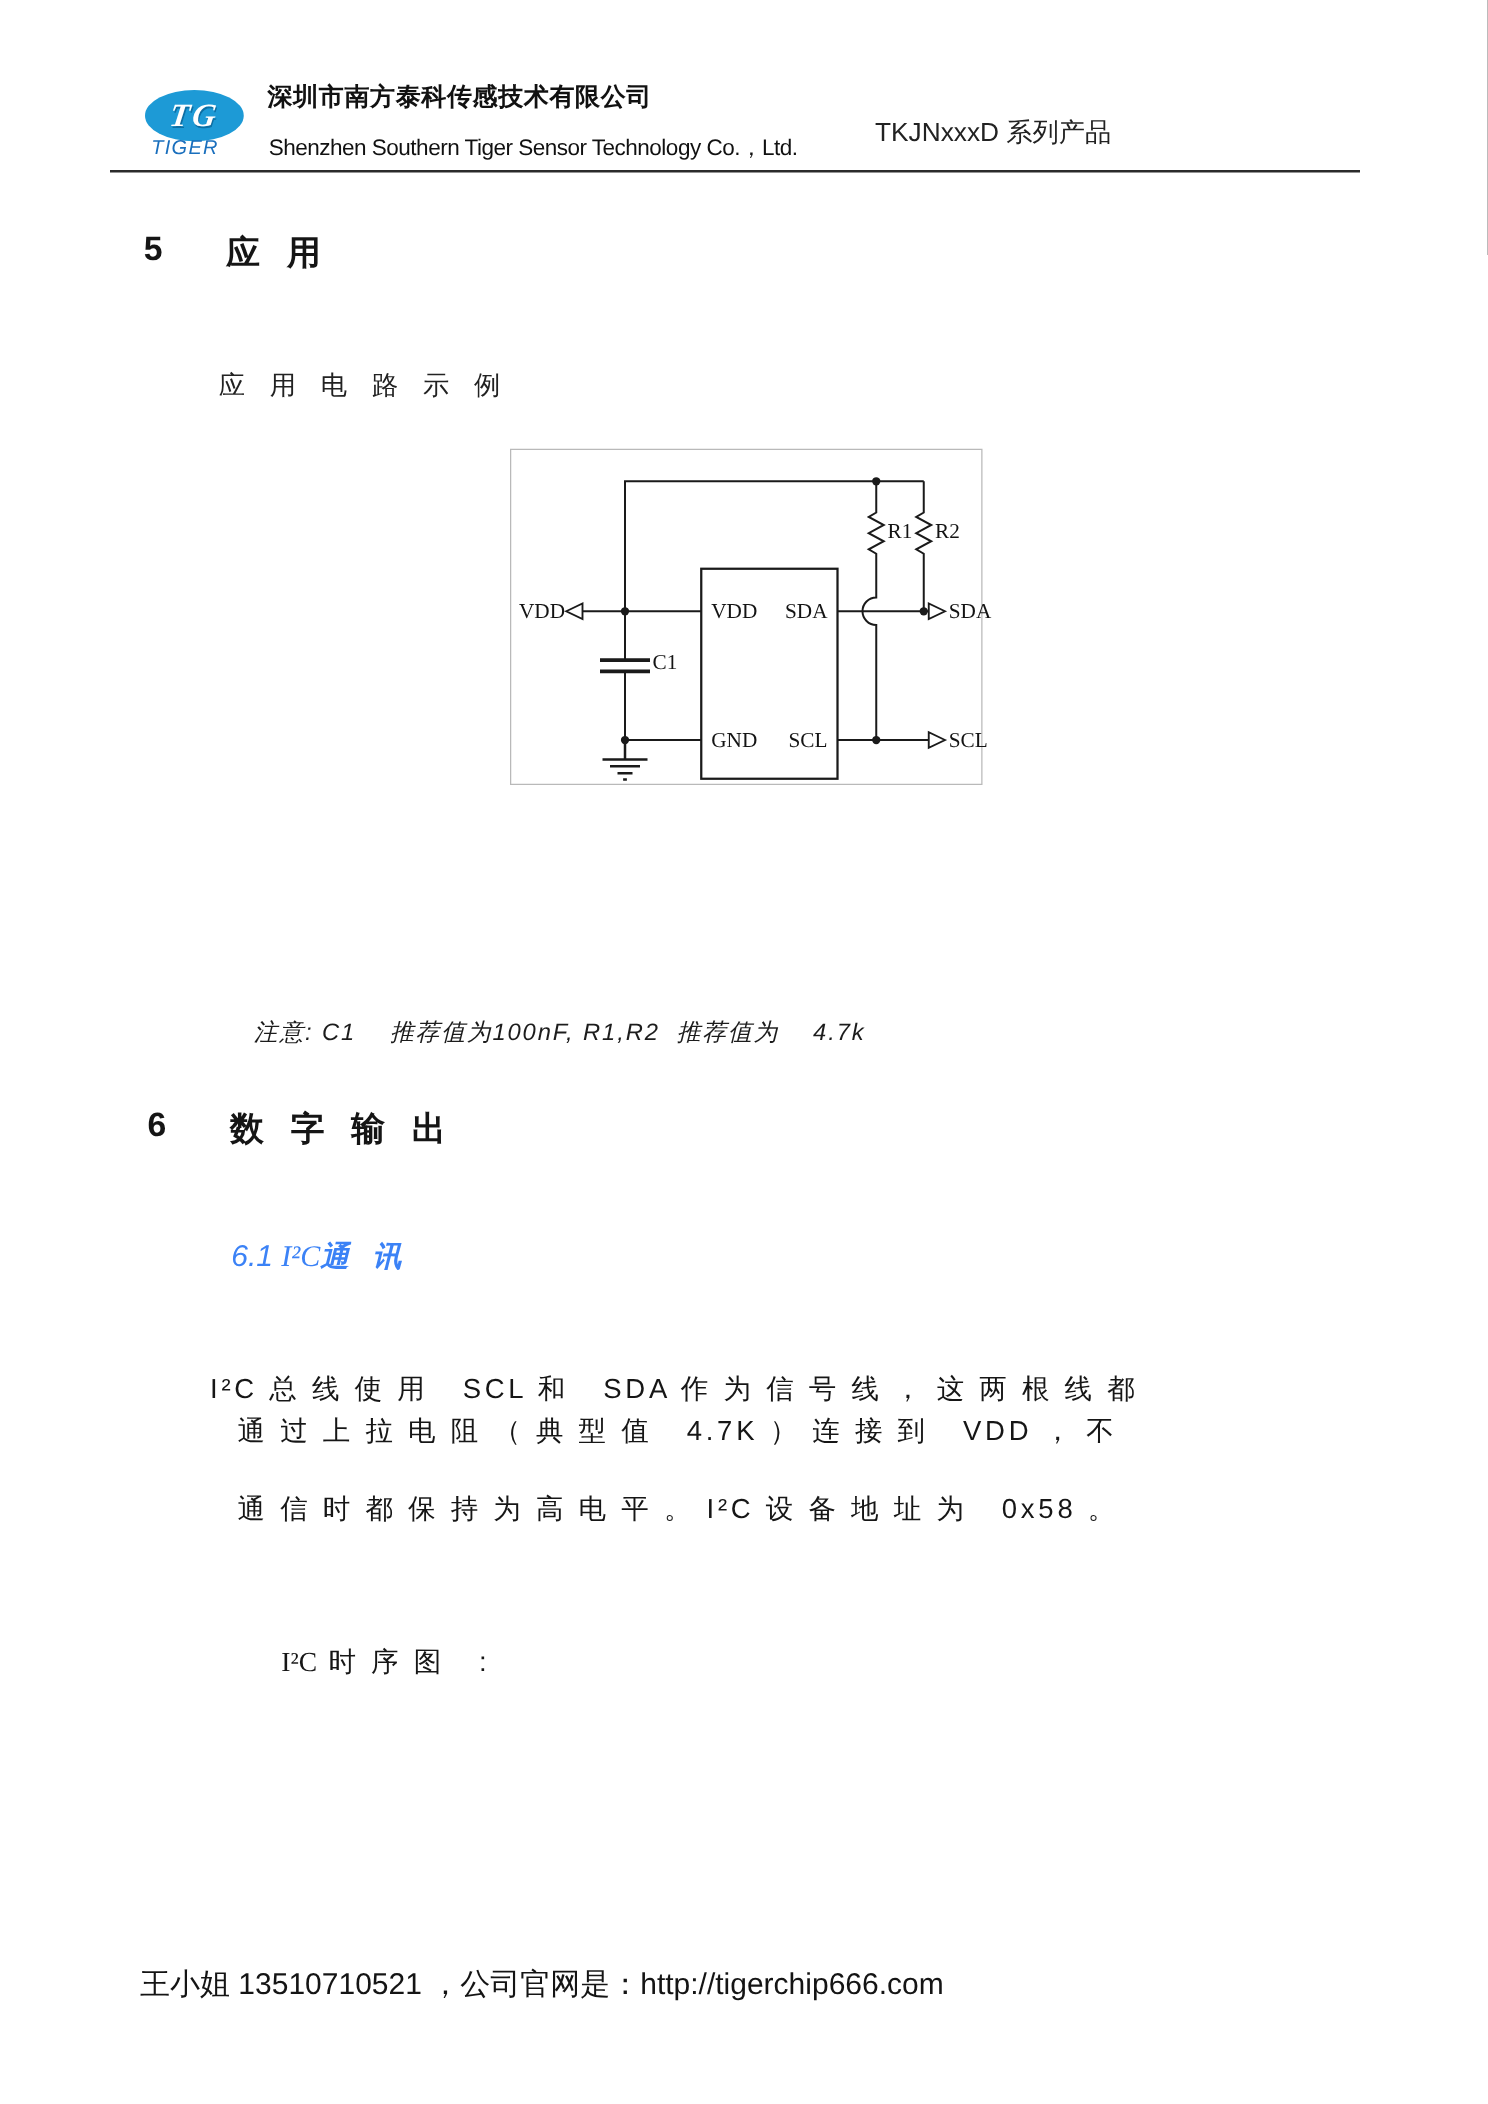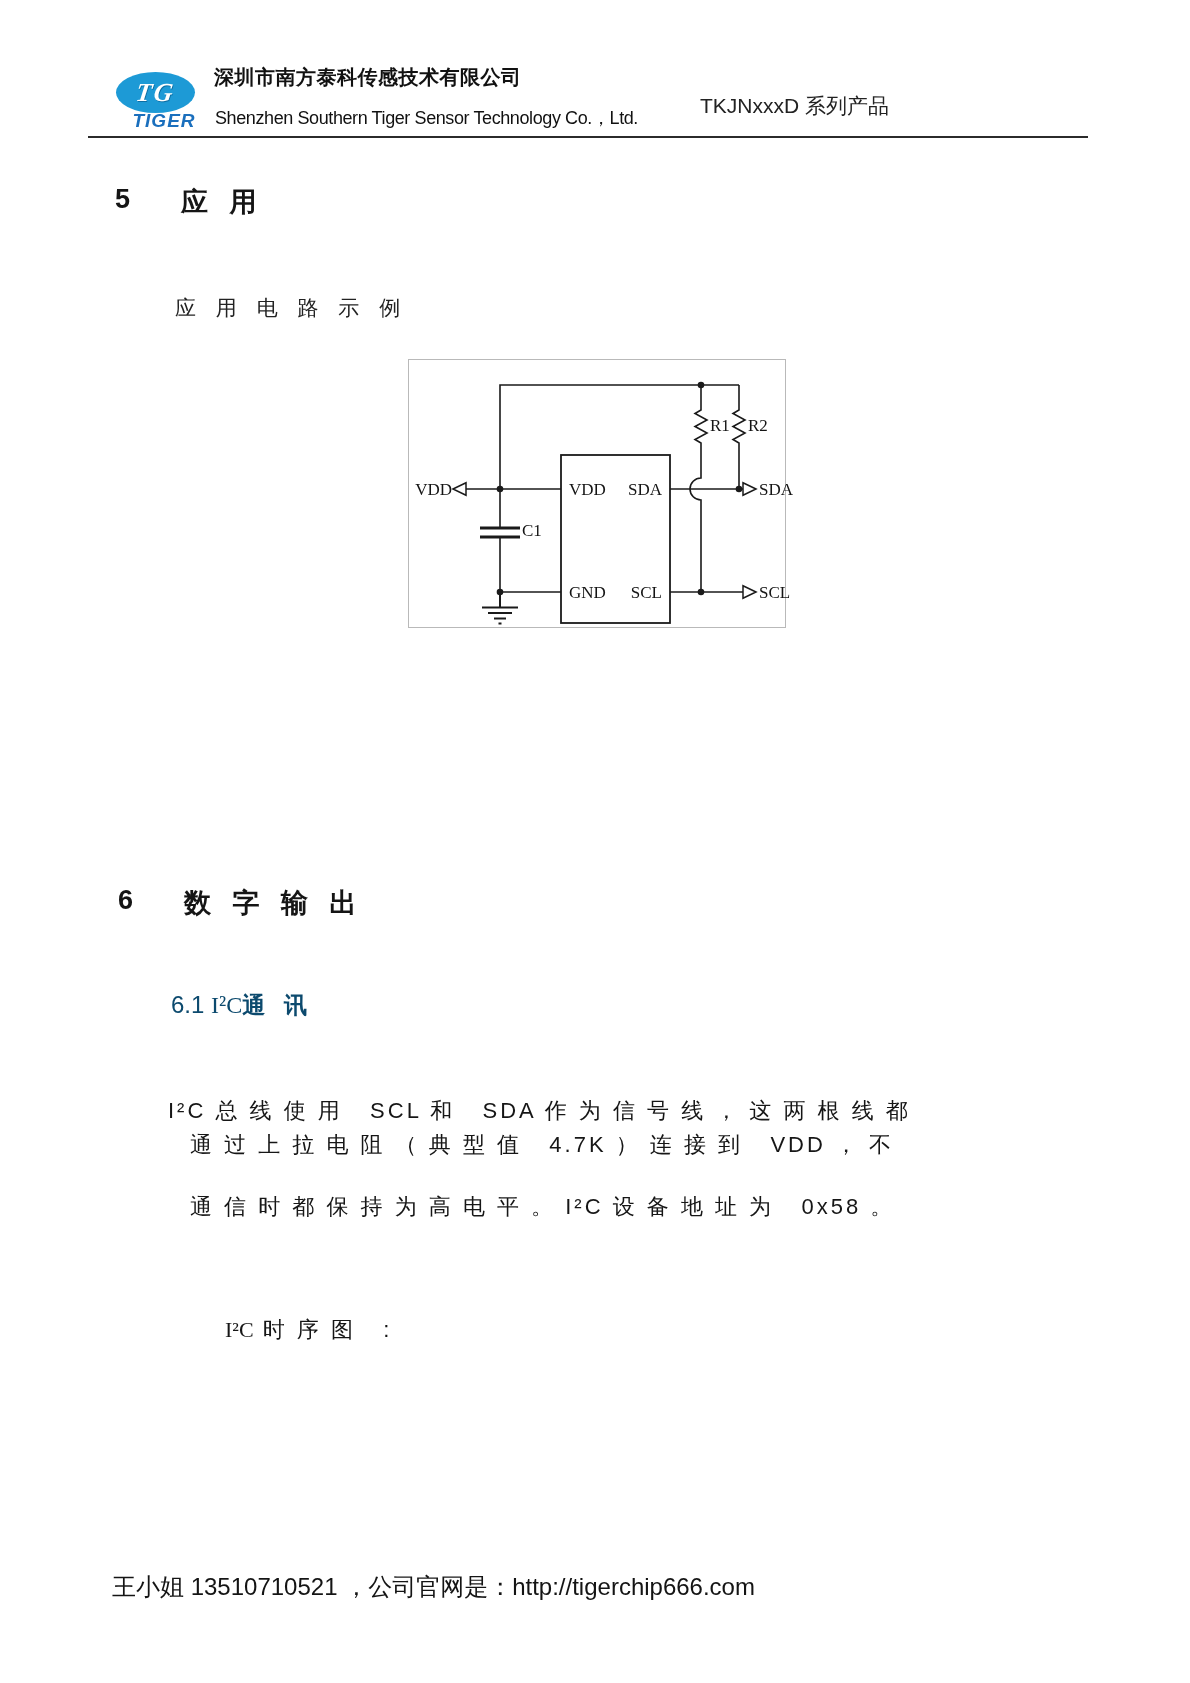--- a/index.html
+++ b/index.html
@@ -14,39 +14,39 @@
     position:absolute;left:116px;top:72px;width:79px;height:41px;
     background:#1d9ad6;border-radius:50%;
     display:flex;align-items:center;justify-content:center;
   }
   .logo-tg{
     color:#ffffff;font-family:"Liberation Serif",serif;
     font-style:italic;font-weight:bold;font-size:26px;letter-spacing:2px;
     transform:skewX(-8deg);text-shadow:1px 1px 0 #0d6ea3;
   }
   .logo-tiger{
-    position:absolute;left:118px;top:110px;width:92px;text-align:center;
-    color:#1a6fbd;font-style:italic;font-weight:bold;font-size:19px;letter-spacing:1px;
+    position:absolute;left:102px;top:110px;width:92px;text-align:center;
+    color:#1a6fbd;font-style:italic;font-weight:normal;font-size:16px;letter-spacing:1px;
   }
   .company-cn{position:absolute;left:214px;top:64px;font-size:20px;font-weight:bold;letter-spacing:0.5px;color:#111;}
   .company-en{position:absolute;left:215px;top:106px;font-size:18px;letter-spacing:-0.4px;color:#111;}
   .product-series{position:absolute;left:700px;top:92px;width:376px;text-align:left;font-size:21px;color:#222;}
   .header-rule{position:absolute;left:88px;top:136px;width:1000px;height:2px;background:#2b2b2b;}
 
   
   .sec-heading{position:absolute;display:flex;font-size:27px;font-weight:bold;color:#151515;}
   .sec-heading .num{width:66px;}
   .sec-title{white-space:pre;letter-spacing:7px;}
   .circuit-subtitle{position:absolute;left:175px;top:266px;font-size:21px;letter-spacing:7px;white-space:pre;color:#222;margin-top:28px;}
 
   
   .note{position:absolute;left:203px;top:813px;font-size:19px;font-style:italic;letter-spacing:1.5px;white-space:pre;color:#1c1c1c;}
 
   
-  .sec61{position:absolute;left:171px;top:990px;font-size:24px;color:#0c4a6e;white-space:pre;}
+  .sec61{position:absolute;left:185px;top:990px;font-size:24px;color:#3b82f6;white-space:pre;font-style:italic;}
   .sec61 .i2c{font-family:"Liberation Serif",serif;}
   .sec61 .b{font-weight:bold;font-size:23px;letter-spacing:2px;}
 
   
   .para-line{position:absolute;font-size:22px;color:#161616;white-space:pre;letter-spacing:3px;}
   .timing{position:absolute;left:225px;top:1315px;font-size:22px;color:#161616;white-space:pre;letter-spacing:3px;}
   .timing .i2c{font-family:"Liberation Serif",serif;letter-spacing:0;}
 
   
   .footer-line{position:absolute;left:112px;font-size:24px;color:#141414;}
@@ -124,20 +124,21 @@
     <text x="254" y="135.5" text-anchor="end">SDA</text>
     <text x="351" y="135.5">SDA</text>
     <text x="161" y="238.5">GND</text>
     <text x="254" y="238.5" text-anchor="end">SCL</text>
     <text x="351" y="238.5">SCL</text>
     <text x="302" y="71.5">R1</text>
     <text x="340" y="71.5">R2</text>
     <text x="114" y="176.5">C1</text>
   </svg>
 
+  <div class="note">注意: C1    推荐值为100nF, R1,R2  推荐值为    4.7k</div>
 
   <div class="sec-heading" style="left:118px;top:885px;">
     <span class="num">6</span>
     <span class="sec-title">数 字 输 出</span>
   </div>
 
   <div class="sec61"><span>6.1 </span><span class="i2c">I²C</span><span class="b">通  讯</span></div>
 
   <div class="para-line" style="left:168px;top:1096px;">I²C 总 线 使 用   SCL 和   SDA 作 为 信 号 线 ， 这 两 根 线 都</div>
   <div class="para-line" style="left:190px;top:1130px;">通 过 上 拉 电 阻 （ 典 型 值   4.7K ） 连 接 到   VDD ， 不</div>

